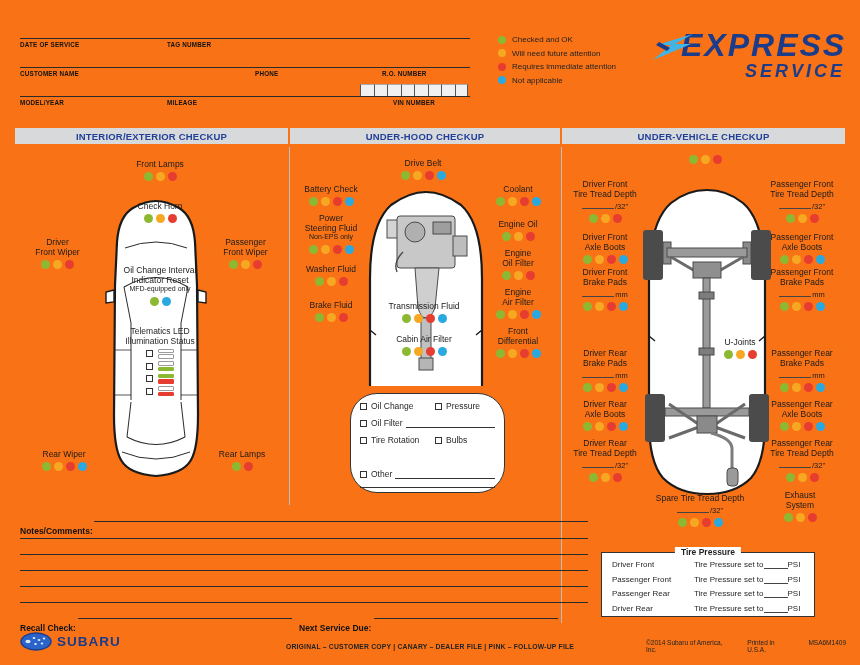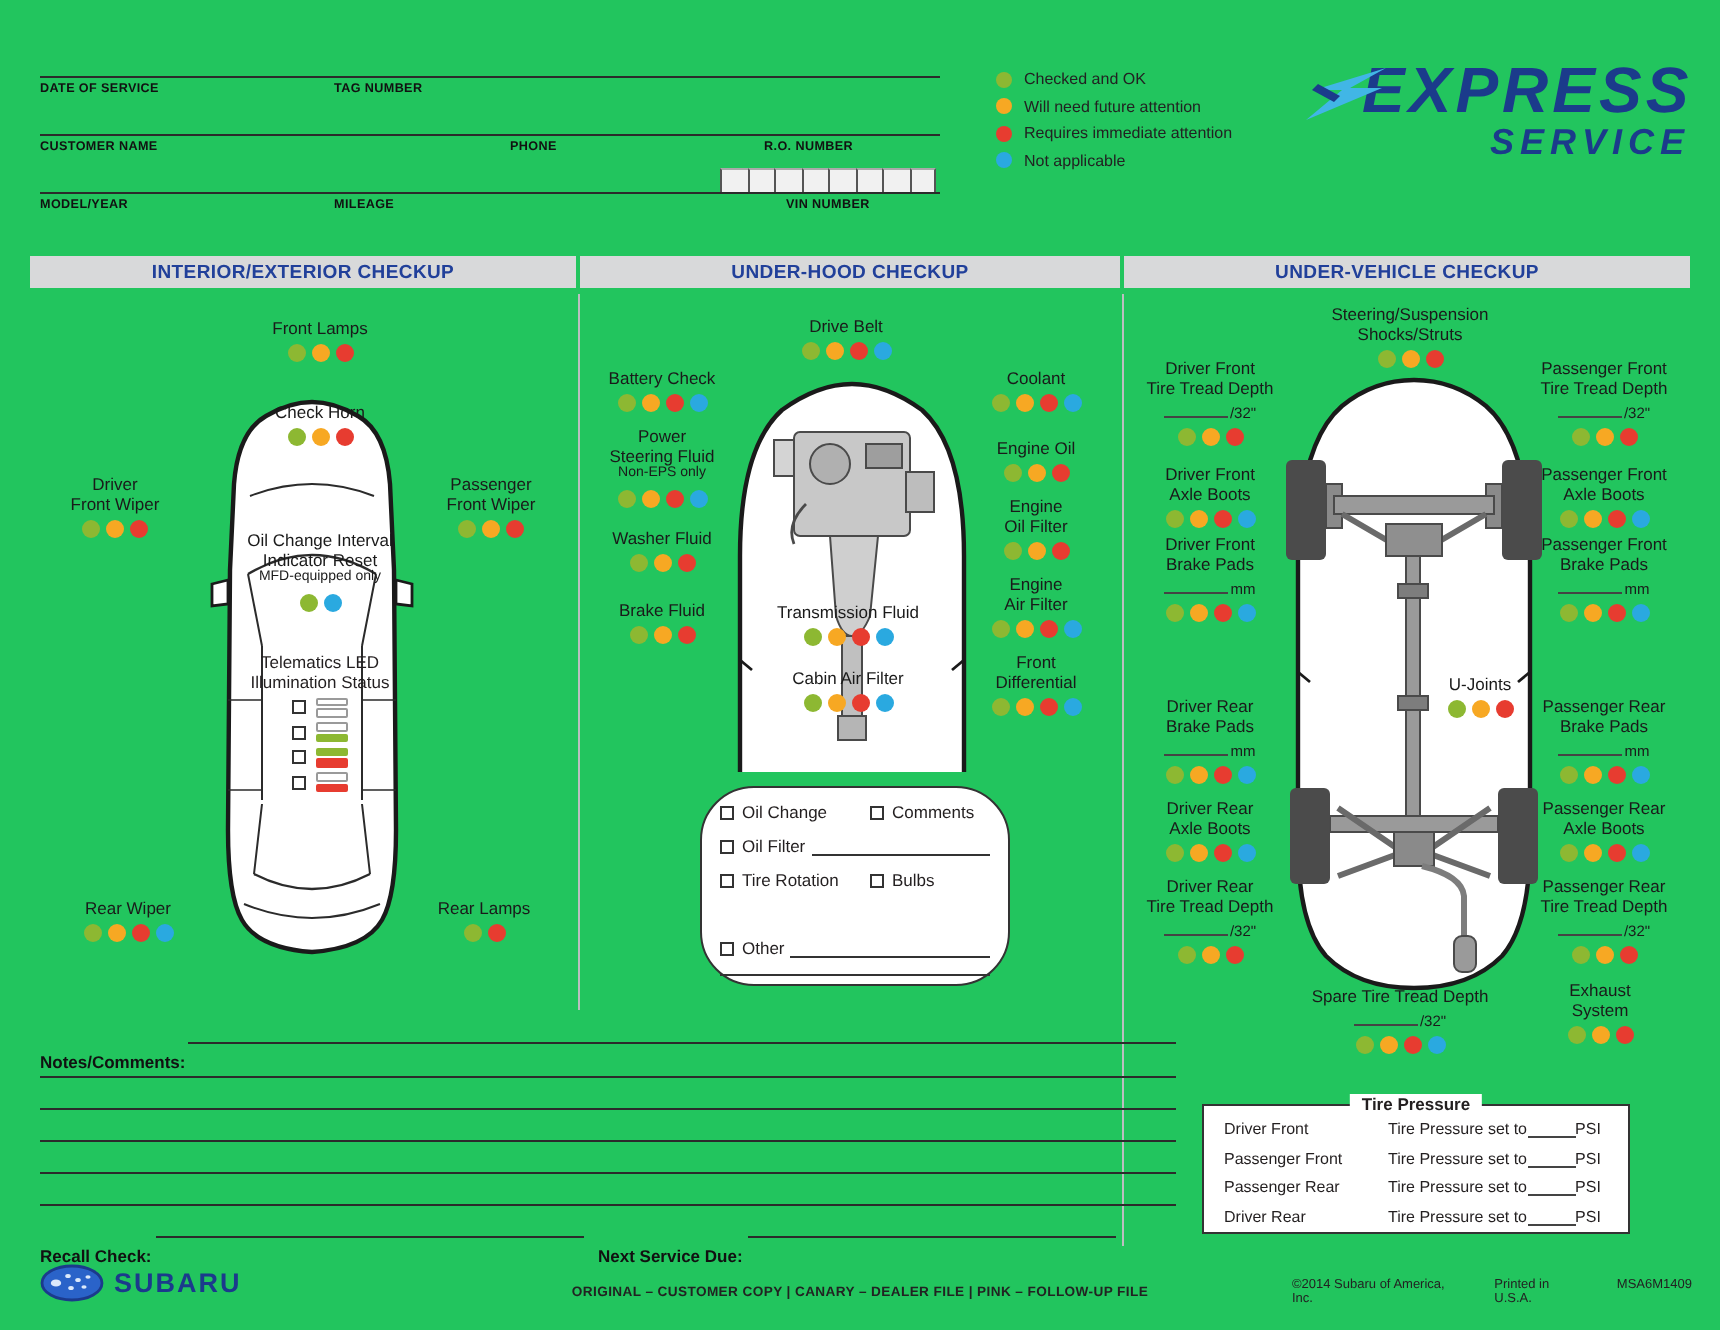--- a/index.html
+++ b/index.html
@@ -1,17 +1,17 @@
 <!DOCTYPE html>
 <html><head>
 <meta charset="utf-8">
 <style>
   * { margin:0; padding:0; box-sizing:border-box; }
   html,body { width:860px; height:665px; background:#fff; font-family:"Liberation Sans",sans-serif; color:#231f20; }
-  .page { position:relative; width:860px; height:665px; background:#22c55e; overflow:hidden; }
+  .page { position:relative; width:860px; height:665px; background:#f97316; overflow:hidden; }
   .abs { position:absolute; }
   .formline { position:absolute; border-bottom:1.2px solid #2b2b2b; height:0; }
   .flabel { position:absolute; font-size:6.3px; font-weight:700; letter-spacing:.2px; color:#111; }
   .vin-comb { position:absolute; display:flex; }
   .vin-cell { width:13.5px; height:12px; background:#f1f1f1; border-left:1px solid #555; border-top:1px solid #aaa; }
   .vin-cell:last-child { border-right:1px solid #555; }
   .legend { position:absolute; display:flex; flex-direction:column; gap:4.5px; }
   .legend-row { display:flex; align-items:center; gap:6px; font-size:8px; color:#222; }
   .legend-dot { width:8px; height:8px; border-radius:50%; flex:none; }
   .col-header { position:absolute; height:16px; background:#d8d9da; color:#21409a; font-weight:700; font-size:9.5px; display:flex; align-items:center; justify-content:center; letter-spacing:.2px; }
@@ -318,21 +318,20 @@
       <div class="cp" style="left: 364px; top: 334px; width: 120px;">
         <div class="cp-label">Cabin Air Filter</div>
         <div class="dots">
           <span class="dot" style="background: rgb(141, 184, 50);"></span>
           <span class="dot" style="background: rgb(247, 168, 35);"></span>
           <span class="dot" style="background: rgb(231, 60, 48);"></span>
           <span class="dot" style="background: rgb(42, 169, 224);"></span>
         </div>
       </div>
       <div class="cp" style="left: 633px; top: 152px; width: 144px;">
-        <div class="cp-label">Steering/Suspension<br>Shocks/Struts</div>
         <div class="dots">
           <span class="dot" style="background: rgb(141, 184, 50);"></span>
           <span class="dot" style="background: rgb(247, 168, 35);"></span>
           <span class="dot" style="background: rgb(231, 60, 48);"></span>
         </div>
       </div>
       <div class="cp" style="left: 561px; top: 179px; width: 88px;">
         <div class="cp-label">Driver Front<br>Tire Tread Depth</div>
         <div class="cp-measure"><span class="mline"></span><span>/32"</span></div>
         <div class="dots">
@@ -505,21 +504,21 @@
     </div>
 
   <div class="chkbox" style="left:350px;top:393px;width:155px;height:100px;border-radius:27px;" id="service-checklist">
       <div class="chk-row" style="top: 7px;">
         <span class="chk-item" style="width: 75px;">
           <span class="cbx"></span>
           <span>Oil Change</span>
         </span>
         <span class="chk-item">
           <span class="cbx"></span>
-          <span>Comments</span>
+          <span>Pressure</span>
         </span>
       </div>
       <div class="chk-row" style="top: 24px;">
         <span class="chk-item">
           <span class="cbx"></span>
           <span>Oil Filter</span>
         </span>
         <span class="flexline"></span>
       </div>
       <div class="chk-row" style="top: 41px;">

